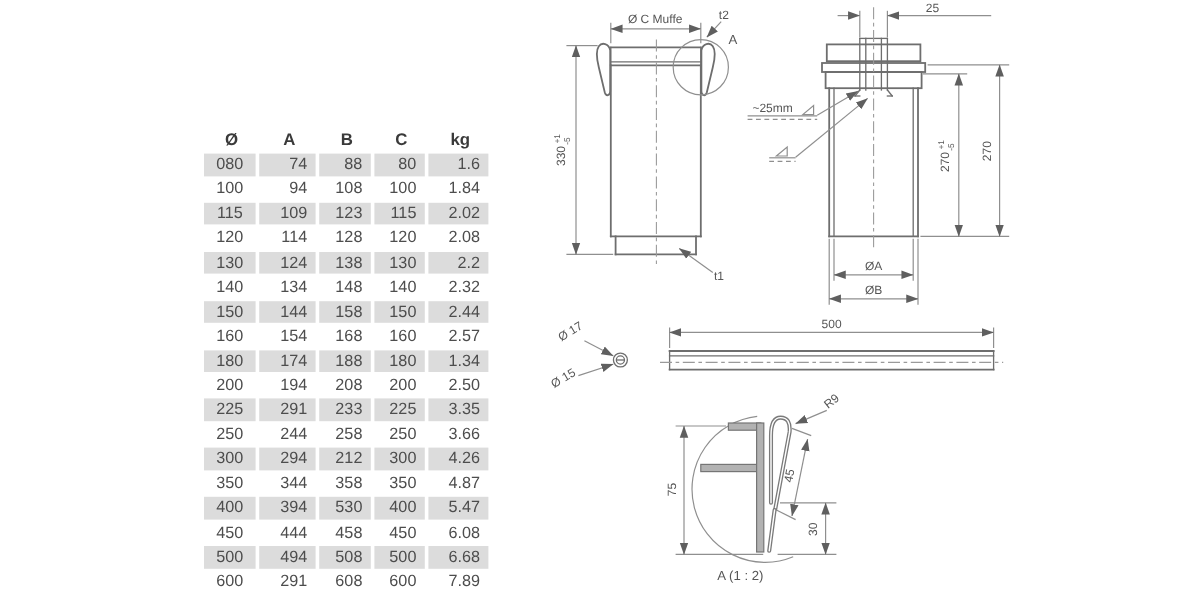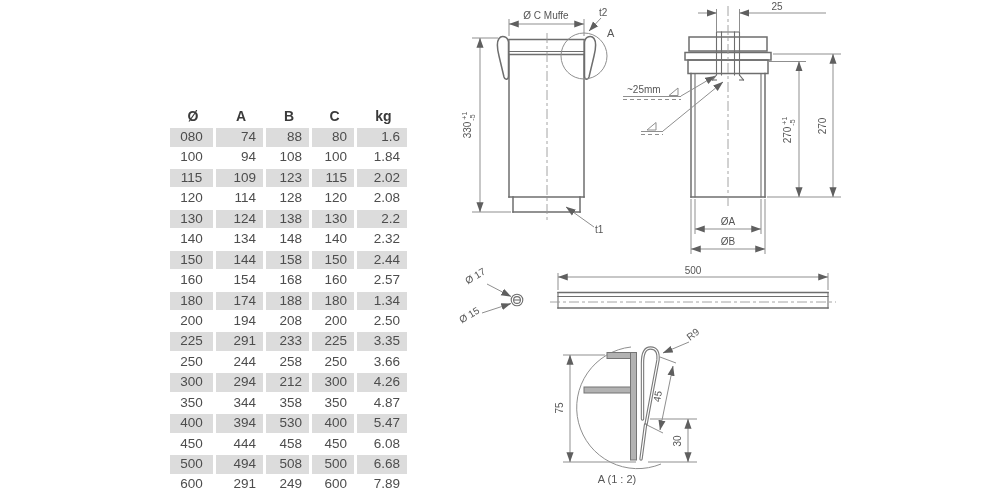--- a/index.html
+++ b/index.html
@@ -163,21 +163,21 @@
         <div class="trow alt">
           <div class="tcell c0">500</div>
           <div class="tcell c1">494</div>
           <div class="tcell c2">508</div>
           <div class="tcell c3">500</div>
           <div class="tcell c4">6.68</div>
         </div>
         <div class="trow">
           <div class="tcell c0">600</div>
           <div class="tcell c1">291</div>
-          <div class="tcell c2">249</div>
+          <div class="tcell c2">608</div>
           <div class="tcell c3">600</div>
           <div class="tcell c4">7.89</div>
         </div>
       </div>
   </div>
 
   <svg width="1000" height="500" viewBox="0 0 1000 500">
     <defs>
       <marker id="arr" viewBox="0 0 9 8" refX="8.8" refY="4" markerWidth="10" markerHeight="9" orient="auto-start-reverse">
         <path d="M0,0.8 L9,4 L0,7.2 Z" fill="#5f5f5f"></path>

